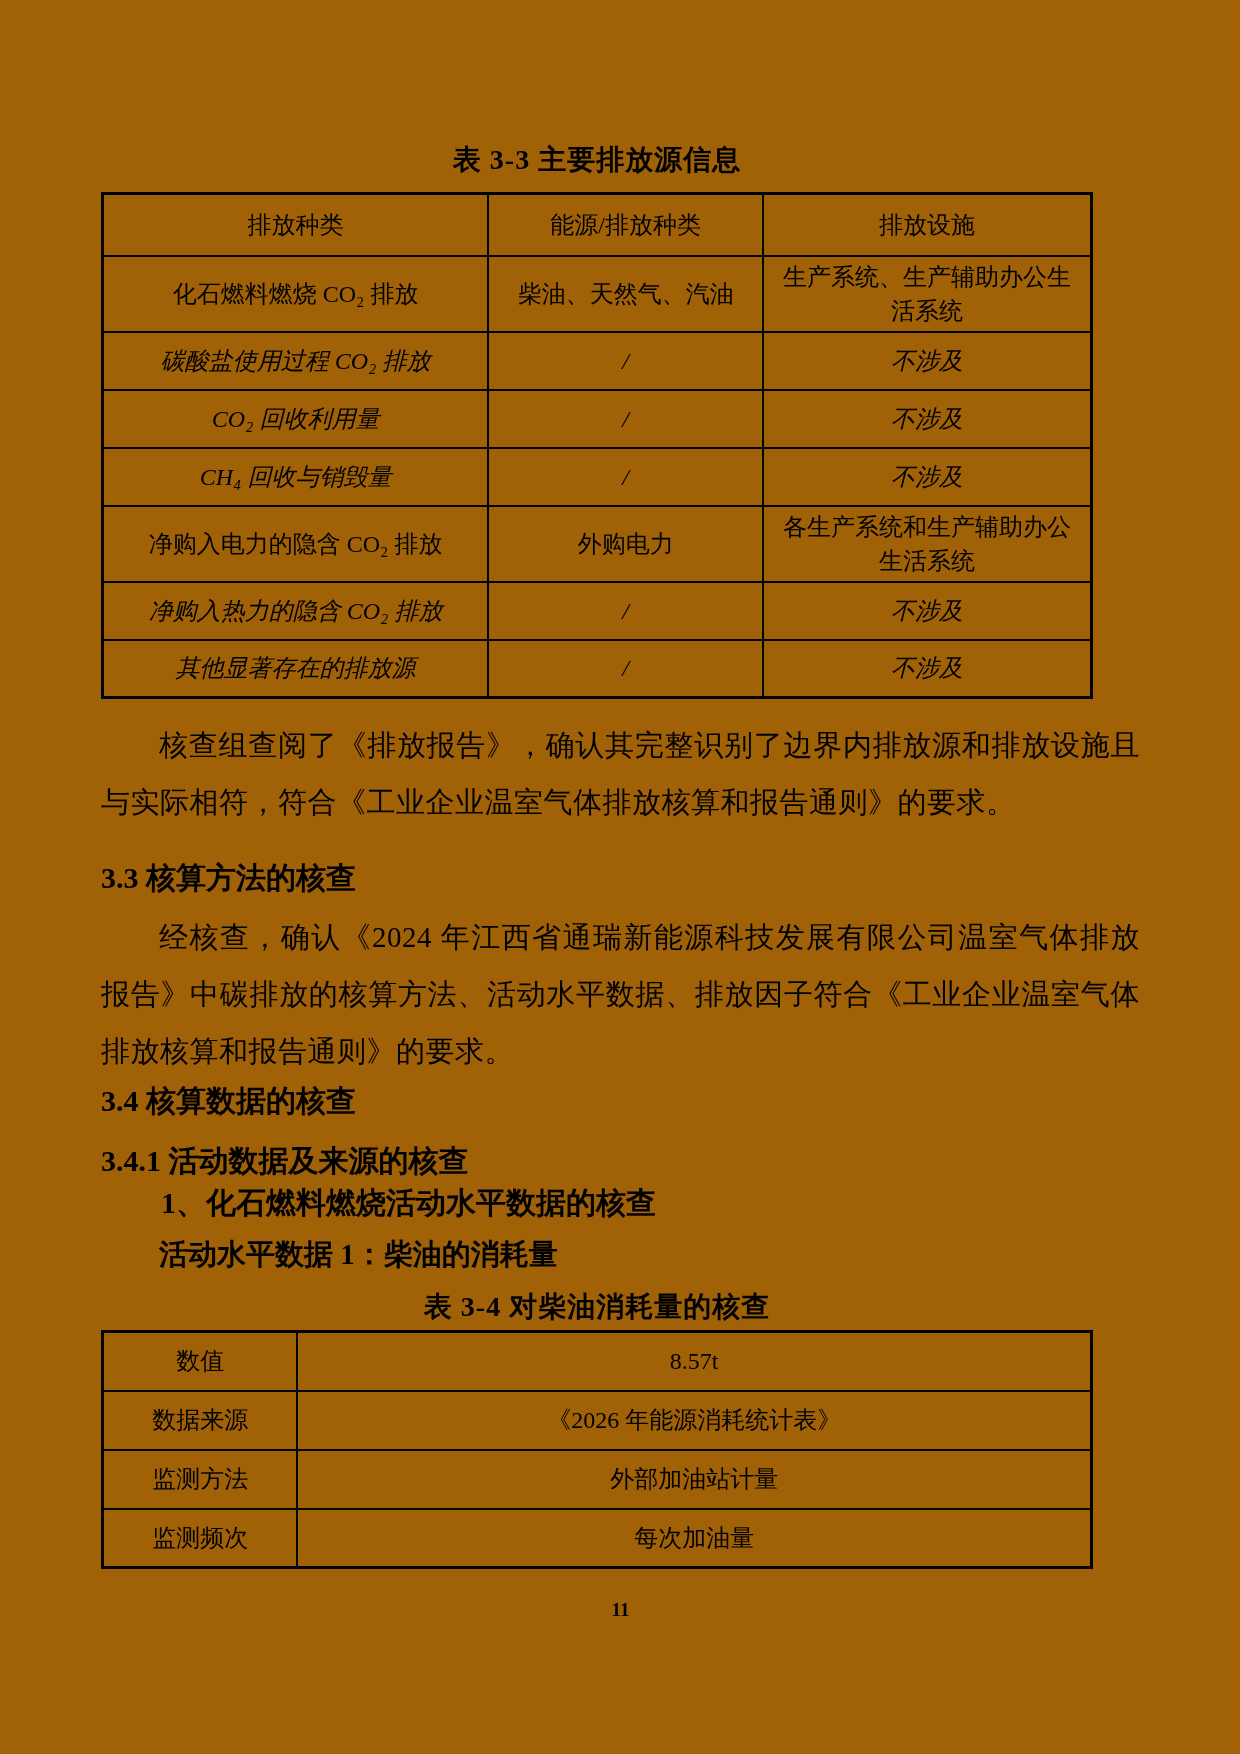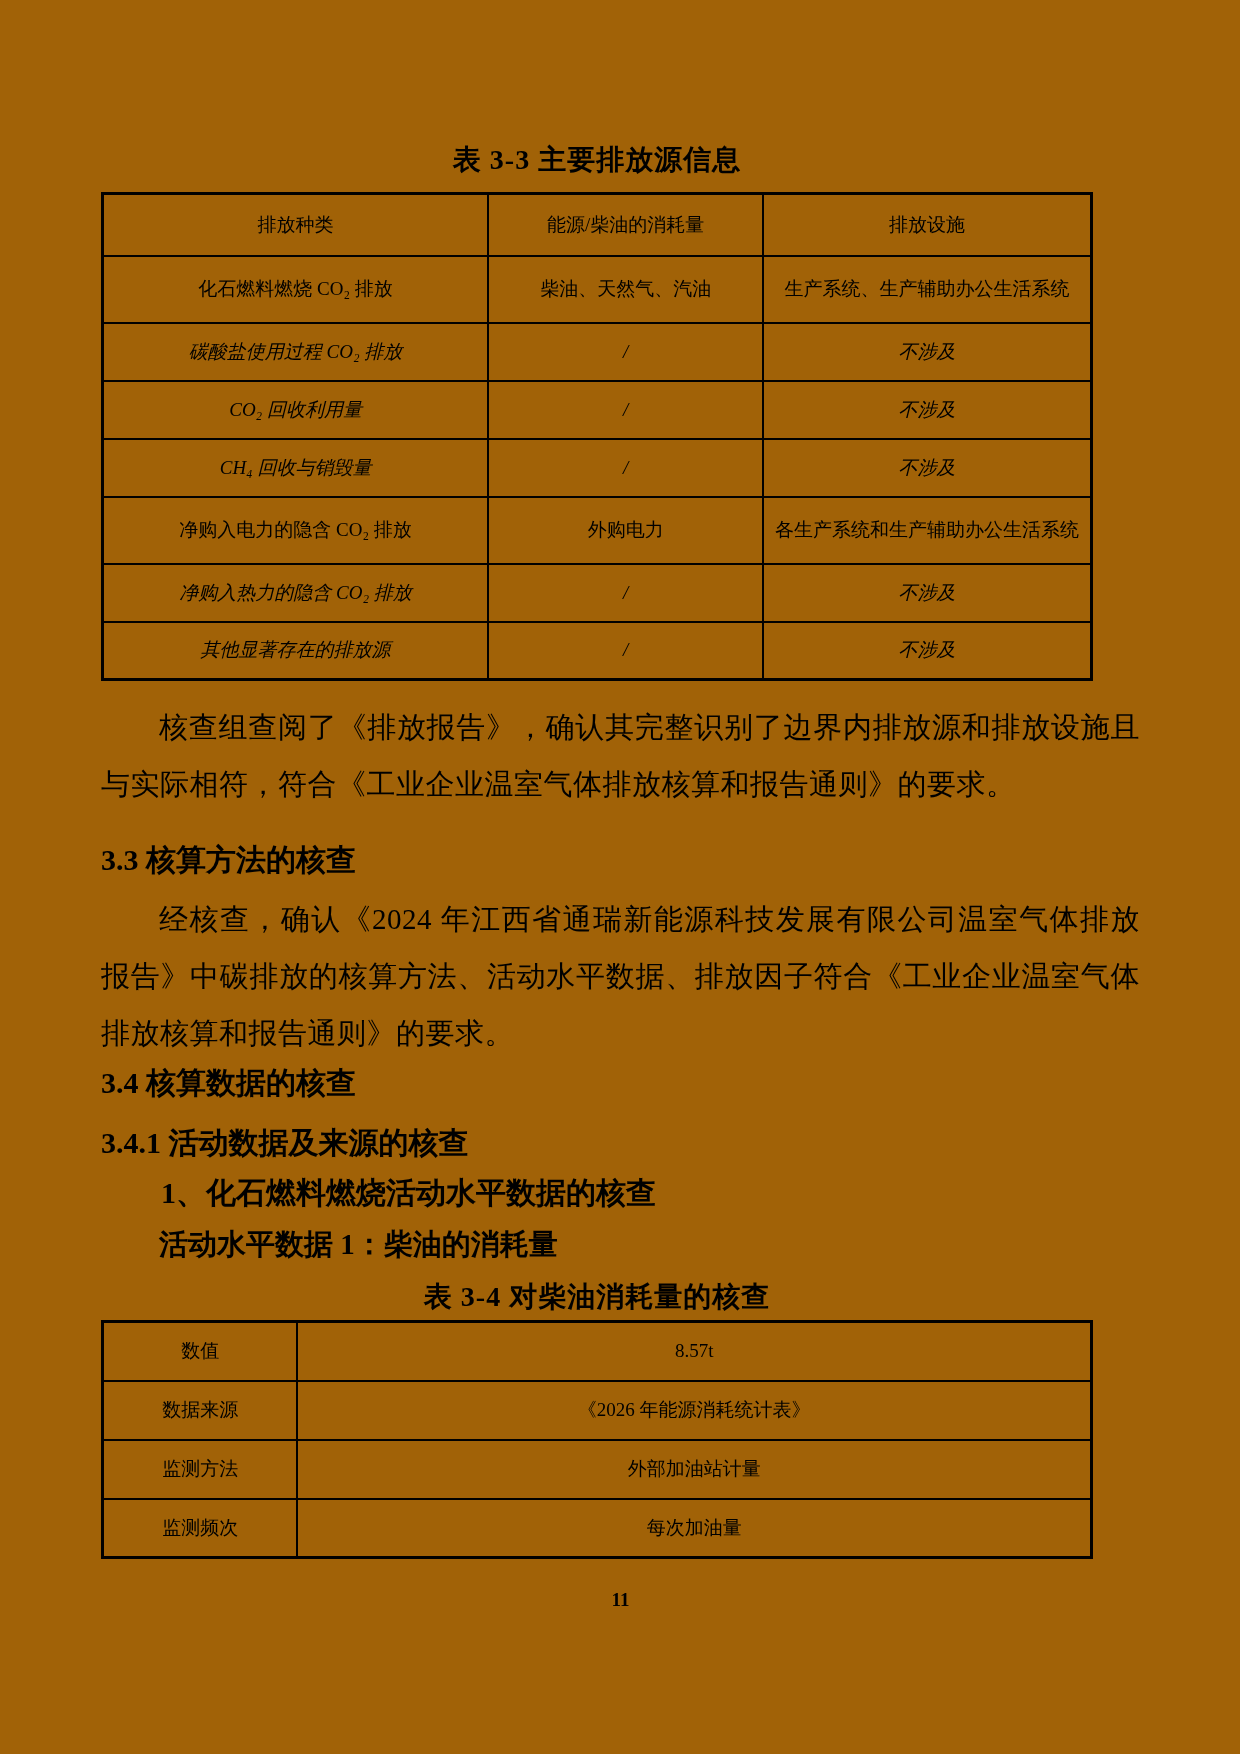--- a/index.html
+++ b/index.html
@@ -26,21 +26,21 @@
   }
   .tbl-title.first { margin-bottom: 12px; }
   table {
     border-collapse: collapse;
     table-layout: fixed;
     width: 992px;
     border: 3px solid #000;
   }
   td {
     border: 2px solid #000;
-    font-size: 19px;
+    font-size: 24px;
     line-height: 34px;
     text-align: center;
     vertical-align: middle;
     padding: 3px 8px;
   }
   .t1 .c1 { width: 39%; }
   .t1 .c2 { width: 27.8%; }
   .t1 .c3 { width: 33.2%; }
   .t1 tr.hdr td { height: 62px; }
   .t1 tr.one td { height: 58px; font-style: italic; }
@@ -59,21 +59,21 @@
   .para.p1 { margin-top: 18px; }
   .para.p2 { margin-top: 10px; }
   .heading {
     font-size: 30px;
     font-weight: 700;
     line-height: 42px;
   }
   .h33  { margin-top: 26px; }
   .h34  { }
   .h341 { margin-top: 18px; }
-  .hsub { margin-top: 8px; text-indent: 2em; }
+  .hsub { margin-top: 0; text-indent: 2em; }
   .activity {
     font-size: 29px;
     line-height: 44px;
     margin-top: 8px;
     text-indent: 2em;
     font-weight: bold;
   }
   .tbl-title.second { margin-top: 16px; line-height: 30px; margin-bottom: 8px; }
   .page-num {
     width: 1039px;
@@ -92,21 +92,21 @@
 
   <table class="t1">
     <colgroup>
         <col class="c1">
         <col class="c2">
         <col class="c3">
       </colgroup>
     <tbody>
       <tr class="hdr">
         <td>排放种类</td>
-        <td>能源/柴油的消耗量</td>
+        <td>能源/排放种类</td>
         <td>排放设施</td>
       </tr>
       <tr class="two">
         <td>化石燃料燃烧 CO₂ 排放</td>
         <td>柴油、天然气、汽油</td>
         <td>生产系统、生产辅助办公生活系统</td>
       </tr>
       <tr class="one">
         <td>碳酸盐使用过程 CO₂ 排放</td>
         <td>/</td>

